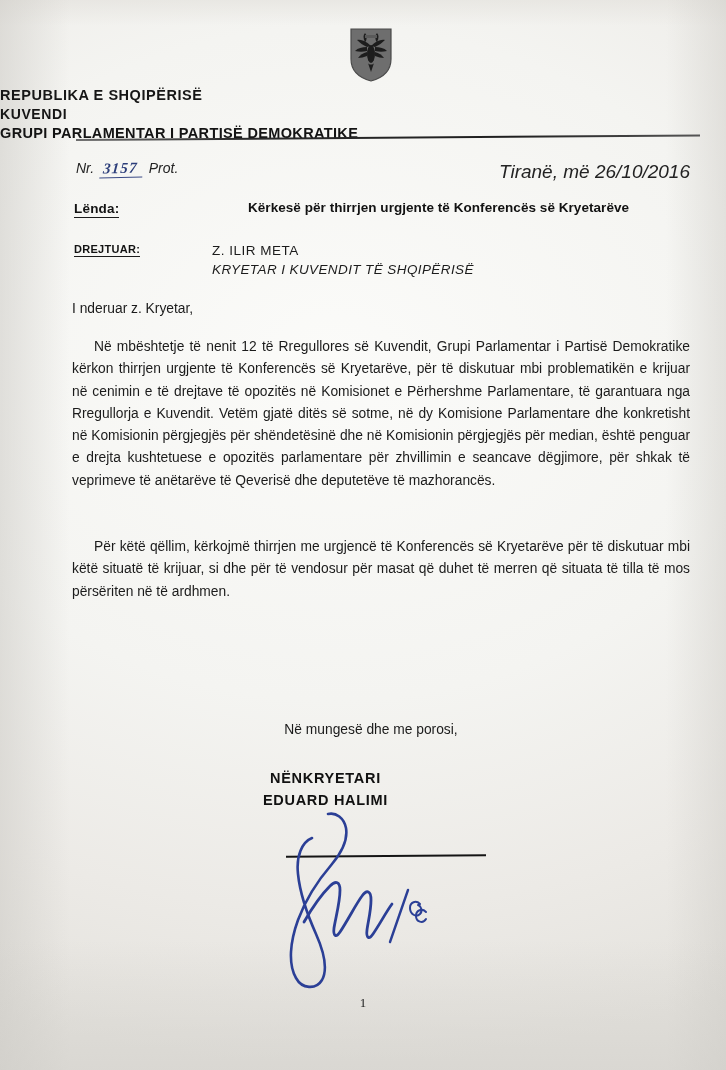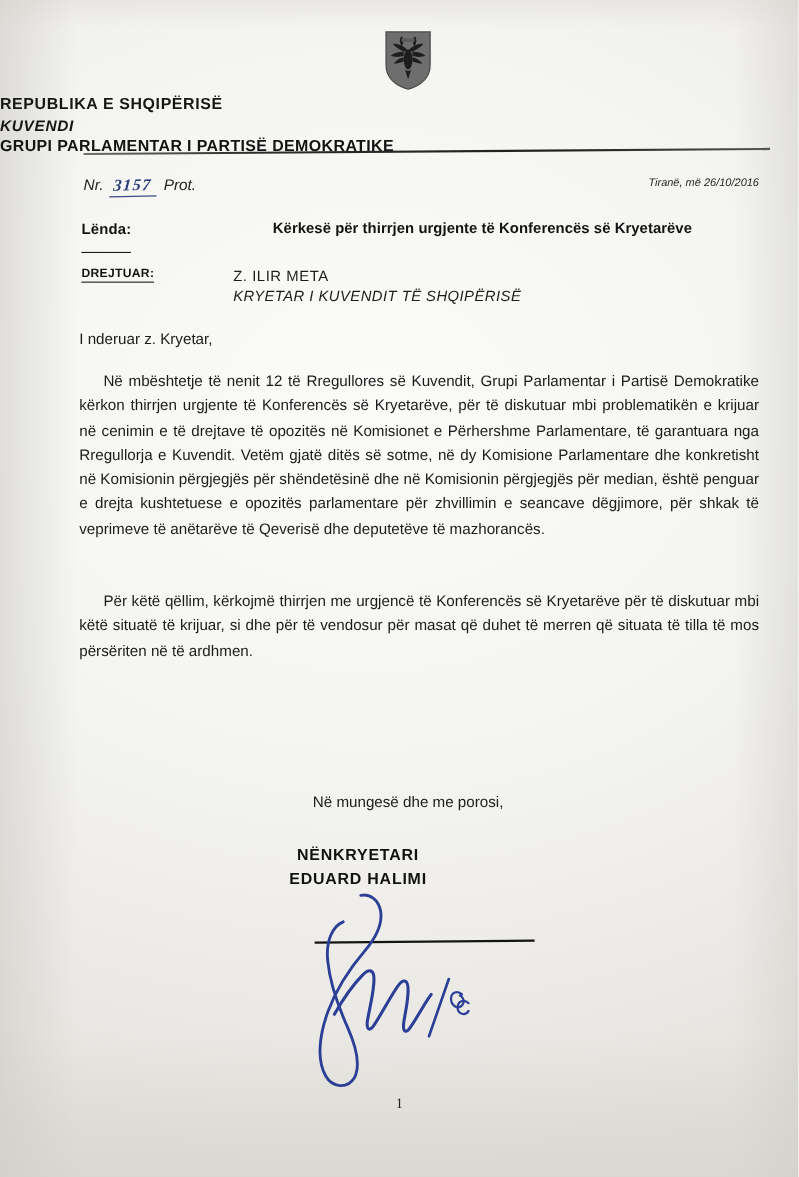--- a/index.html
+++ b/index.html
@@ -64,21 +64,20 @@
   }
   .hdr-line1 {
     font-size: 14.5px;
     font-weight: bold;
     letter-spacing: 0.55px;
     color: #161616;
   }
   .hdr-line2 {
     font-size: 14px;
     font-weight: bold;
-    font-style: italic;
     letter-spacing: 0.6px;
     color: #161616;
     margin-top: 1px;
   }
   .hdr-line3 {
     font-size: 14.5px;
     font-weight: bold;
     letter-spacing: 0.35px;
     color: #131313;
     margin-top: 1px;
@@ -122,36 +121,36 @@
     border-bottom: 1.3px solid #3a4a86;
     padding: 0 5px 0 3px;
     margin: 0 2px;
     transform: rotate(-1.2deg) skewX(-6deg);
   }
   .date-block {
     position: absolute;
     right: 0;
     top: 1px;
     font-style: italic;
-    font-size: 10px;
+    font-size: 19px;
     color: #232323;
     white-space: nowrap;
     text-align: center;
   }
 
   
   .lenda-label {
     position: absolute;
     left: 74px;
     top: 201px;
     font-size: 13.5px;
     font-weight: bold;
     color: #131313;
     border-bottom: 1.4px solid #1a1a1a;
-    padding-bottom: 13px;
+    padding-bottom: 1px;
     letter-spacing: 0.2px;
   }
   .lenda-value {
     position: absolute;
     left: 212px;
     top: 200px;
     font-size: 13.5px;
     font-weight: bold;
     color: #121212;
     letter-spacing: 0.05px;

